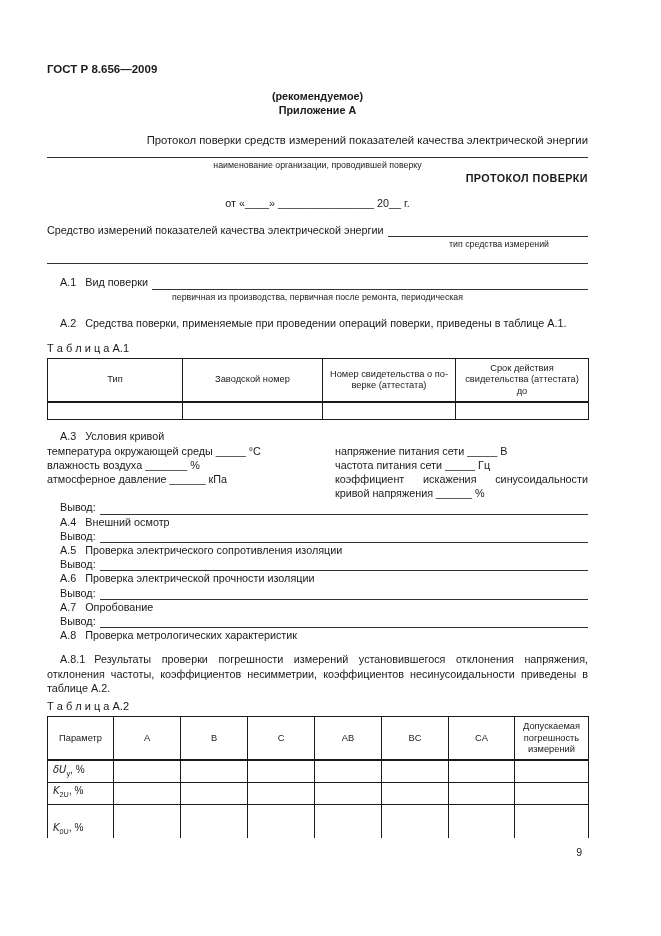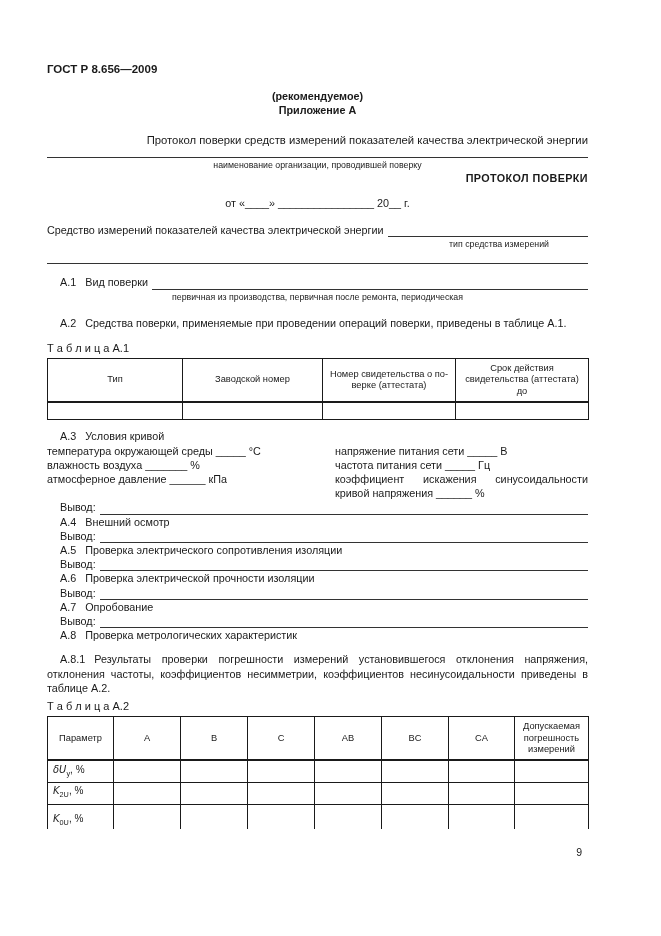--- a/index.html
+++ b/index.html
@@ -43,21 +43,21 @@
 
   .tbl-caption { margin-top: 11px; font-size: 11px; }
   table { border-collapse: collapse; width: 541px; margin-top: 3px; table-layout: fixed; }
   th, td { border: 1px solid #1a1a1a; font-weight: normal; }
   th {
     font-size: 9.3px; line-height: 11.3px; text-align: center; vertical-align: middle;
     padding: 4px 3px; border-bottom: 2.5px solid #1a1a1a;
   }
   .t1 td { height: 18px; }
   .t2 td { height: 22px; font-size: 10px; padding-left: 5px; vertical-align: middle; }
-  .t2 .cut td { border-bottom: none; height: 15px; vertical-align: top; padding-top: 7px; }
+  .t2 .cut td { border-bottom: none; height: 15px; vertical-align: top; padding-top: 16px; }
   .psym { font-style: italic; font-family: "DejaVu Sans", sans-serif; }
   .psub { font-size: 7.3px; vertical-align: -2.5px; }
 
   .sec { margin-top: 0; }
   .sec-a3 { margin-top: 9px; }
   .cols { display: flex; }
   .col-left { width: 288px; }
   .col-right { width: 253px; margin-left: auto; }
   .justify { text-align: justify; }
   .vyvod { display: flex; align-items: flex-end; }

